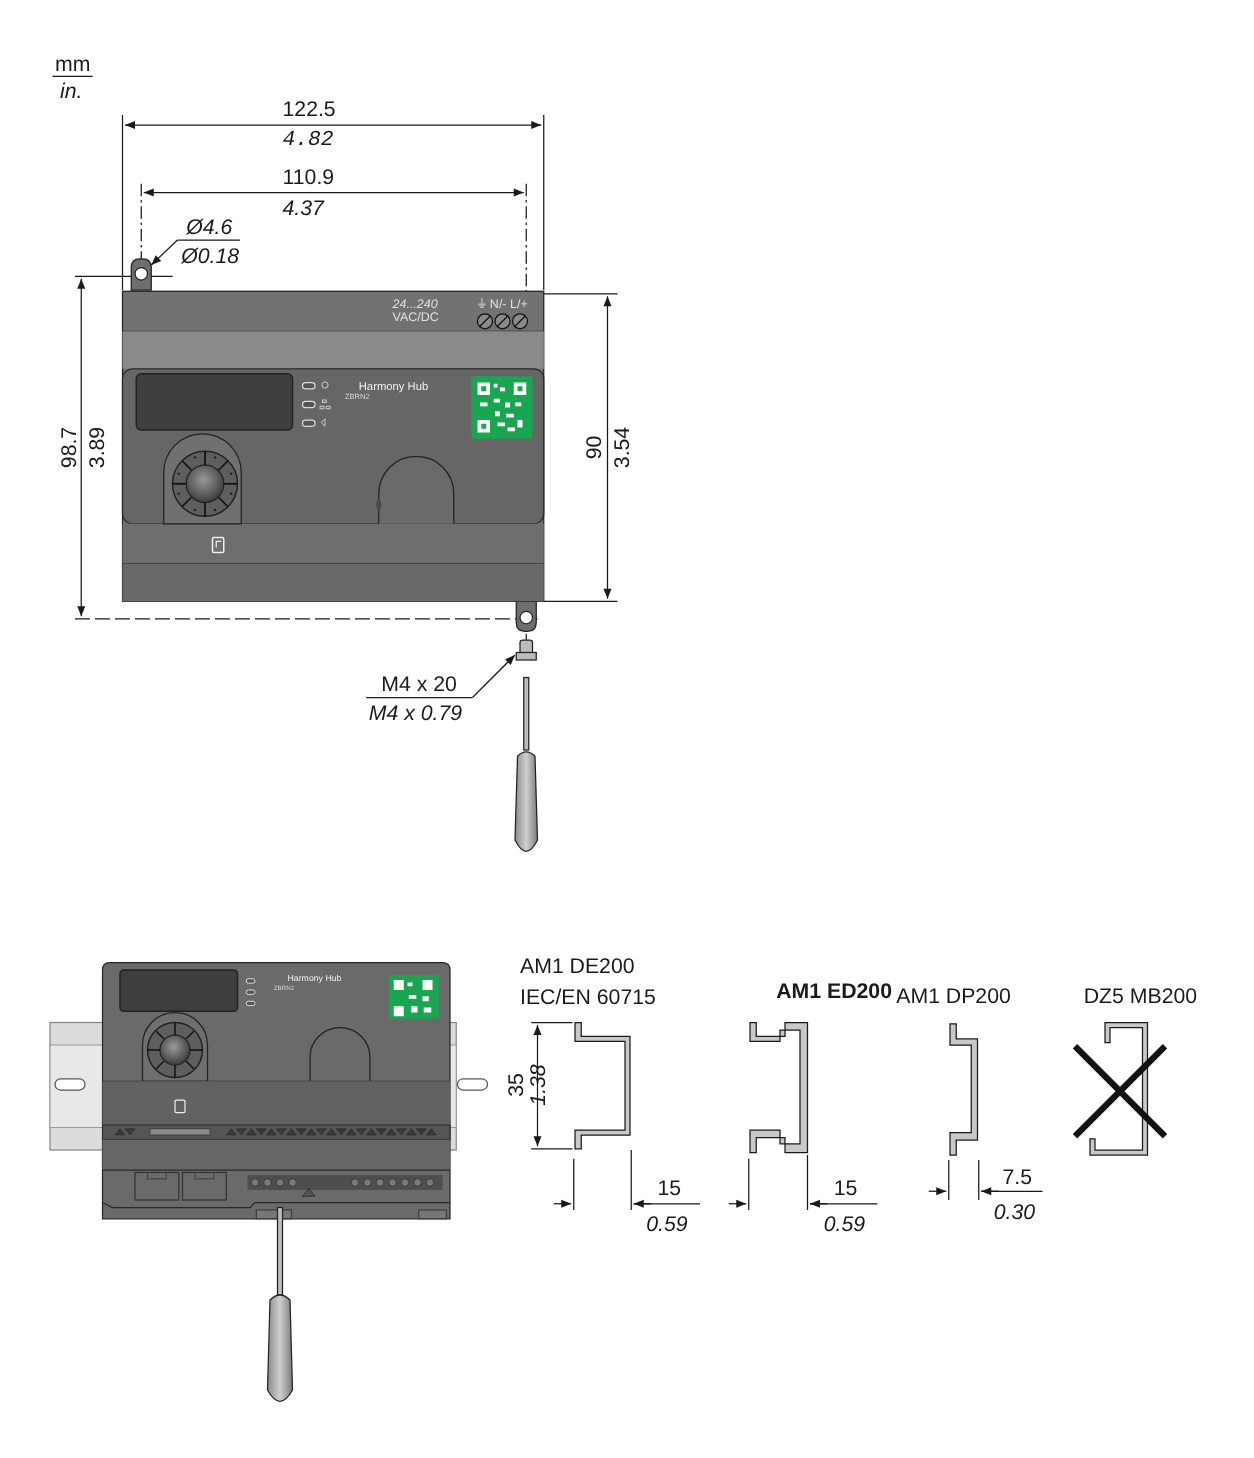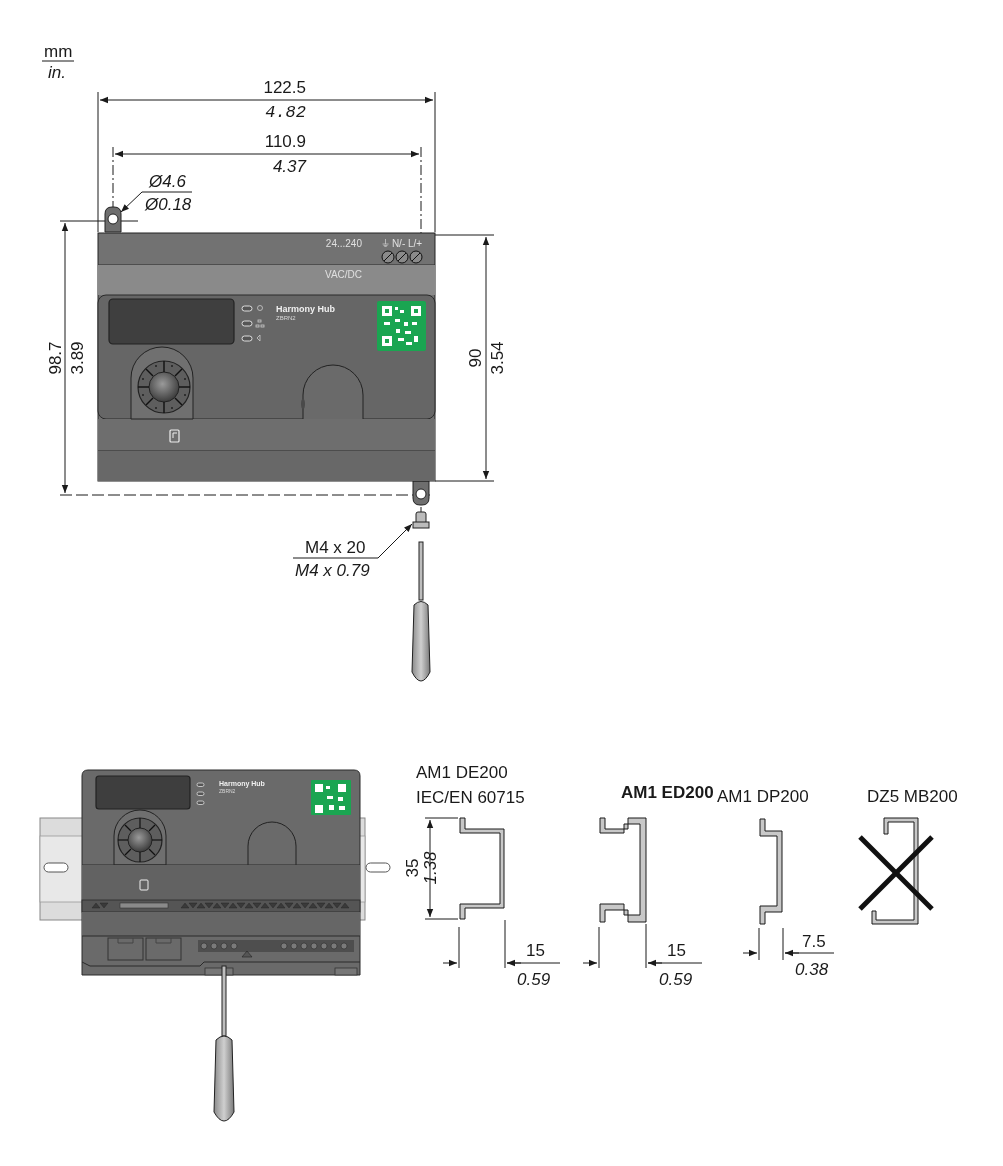--- a/index.html
+++ b/index.html
@@ -1,23 +1,23 @@
 <!DOCTYPE html>
 <html><head>
 <meta charset="utf-8">
 <style>
   html, body { margin: 0; padding: 0; background: #ffffff; }
   body { width: 1003px; height: 1166px; position: relative; overflow: hidden;
          font-family: "Liberation Sans", "DejaVu Sans", sans-serif; color: #1a1a1a; }
   .lbl { position: absolute; font-size: 17px; line-height: 20px; white-space: nowrap; color: #1a1a1a; }
   .it { font-style: italic; }
-  .c { text-align: right; }
+  .c { text-align: left; }
   .vert { transform: rotate(-90deg); transform-origin: center center; text-align: center; }
   .tiny { font-size: 6px; line-height: 7px; color: #d8d8d8; }
-  .brand { font-size: 9px; font-weight: bold; color: #f0f0f0; line-height: 10px; }
+  .brand { font-size: 9px; font-weight: normal; color: #f0f0f0; line-height: 10px; margin-left: 11px; }
   .psu { font-size: 10px; line-height: 11px; color: #e0e0e0; }
   svg { position: absolute; left: 0; top: 0; }
 </style>
 </head>
 <body>
 
 <svg width="1003" height="1166" viewBox="0 0 1003 1166">
   <defs>
     <marker id="arr" viewBox="0 0 10 10" refX="10" refY="5" markerWidth="12" markerHeight="8" orient="auto-start-reverse" markerUnits="userSpaceOnUse">
       <path d="M0,1 L10,5 L0,9 z" fill="#1a1a1a"></path>
@@ -298,22 +298,22 @@
 
 <div class="lbl" style="left:149px;top:172px;font-style:italic;">Ø4.6</div>
 <div class="lbl it" style="left:145px;top:195px;">Ø0.18</div>
 
 <div class="lbl vert" style="left:16px;top:348px;width:80px;">98.7</div>
 <div class="lbl vert" style="left:38px;top:348px;width:80px;">3.89</div>
 
 <div class="lbl vert" style="left:436px;top:348px;width:80px;">90</div>
 <div class="lbl vert" style="left:458px;top:348px;width:80px;">3.54</div>
 
-<div class="lbl psu c" style="left:314px;top:238px;width:48px;">24...240</div>
-<div class="lbl psu c" style="left:314px;top:249px;width:48px;margin-top:20px;">VAC/DC</div>
+<div class="lbl psu c" style="left:314px;top:238px;width:48px;font-style:italic;">24...240</div>
+<div class="lbl psu c" style="left:314px;top:249px;width:48px;">VAC/DC</div>
 <div class="lbl psu" style="left:382px;top:238px;">⏚ N/- L/+</div>
 <div class="lbl brand" style="left:276px;top:304px;">Harmony Hub</div>
 <div class="lbl tiny" style="left:276px;top:315px;">ZBRN2</div>
 
 <div class="lbl" style="left:305px;top:538px;">M4 x 20</div>
 <div class="lbl it" style="left:295px;top:561px;">M4 x 0.79</div>
 
 <div class="lbl brand" style="left:219px;top:780px;font-size:7px;line-height:8px;">Harmony Hub</div>
 <div class="lbl tiny" style="left:219px;top:788px;font-size:5px;line-height:6px;">ZBRN2</div>
 
@@ -323,15 +323,15 @@
 <div class="lbl vert it" style="left:406px;top:858px;width:50px;">1.38</div>
 <div class="lbl" style="left:526px;top:941px;">15</div>
 <div class="lbl it" style="left:517px;top:970px;">0.59</div>
 
 <div class="lbl" style="left:621px;top:783px;font-weight:bold;">AM1 ED200</div>
 <div class="lbl" style="left:667px;top:941px;">15</div>
 <div class="lbl it" style="left:659px;top:970px;">0.59</div>
 
 <div class="lbl" style="left:717px;top:787px;">AM1 DP200</div>
 <div class="lbl" style="left:802px;top:932px;">7.5</div>
-<div class="lbl it" style="left:795px;top:960px;">0.38</div>
+<div class="lbl it" style="left:795px;top:960px;">0.30</div>
 
 <div class="lbl" style="left:867px;top:787px;">DZ5 MB200</div>
 
 </body></html>

